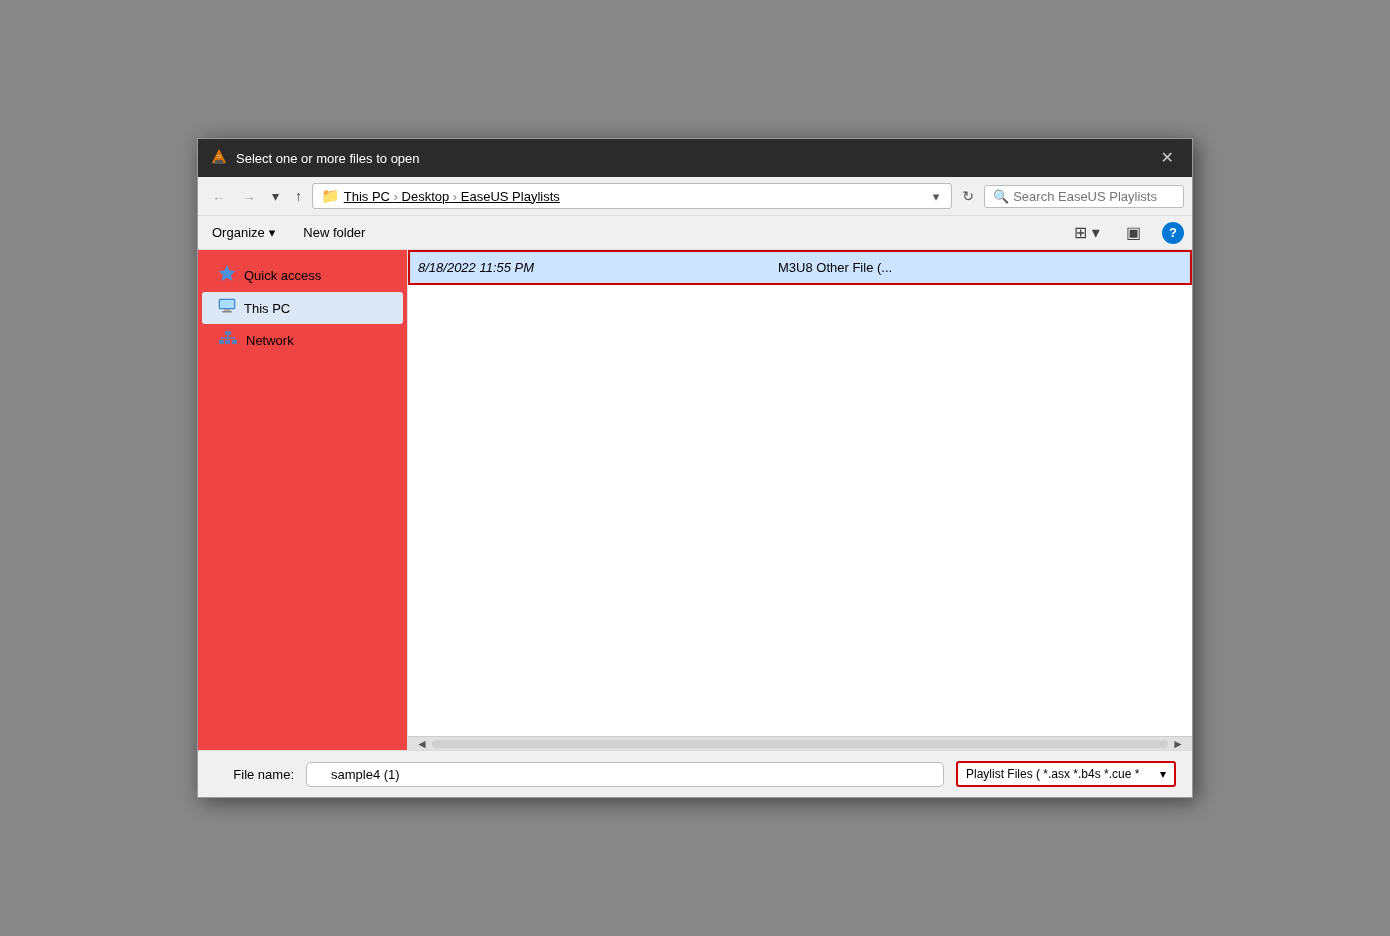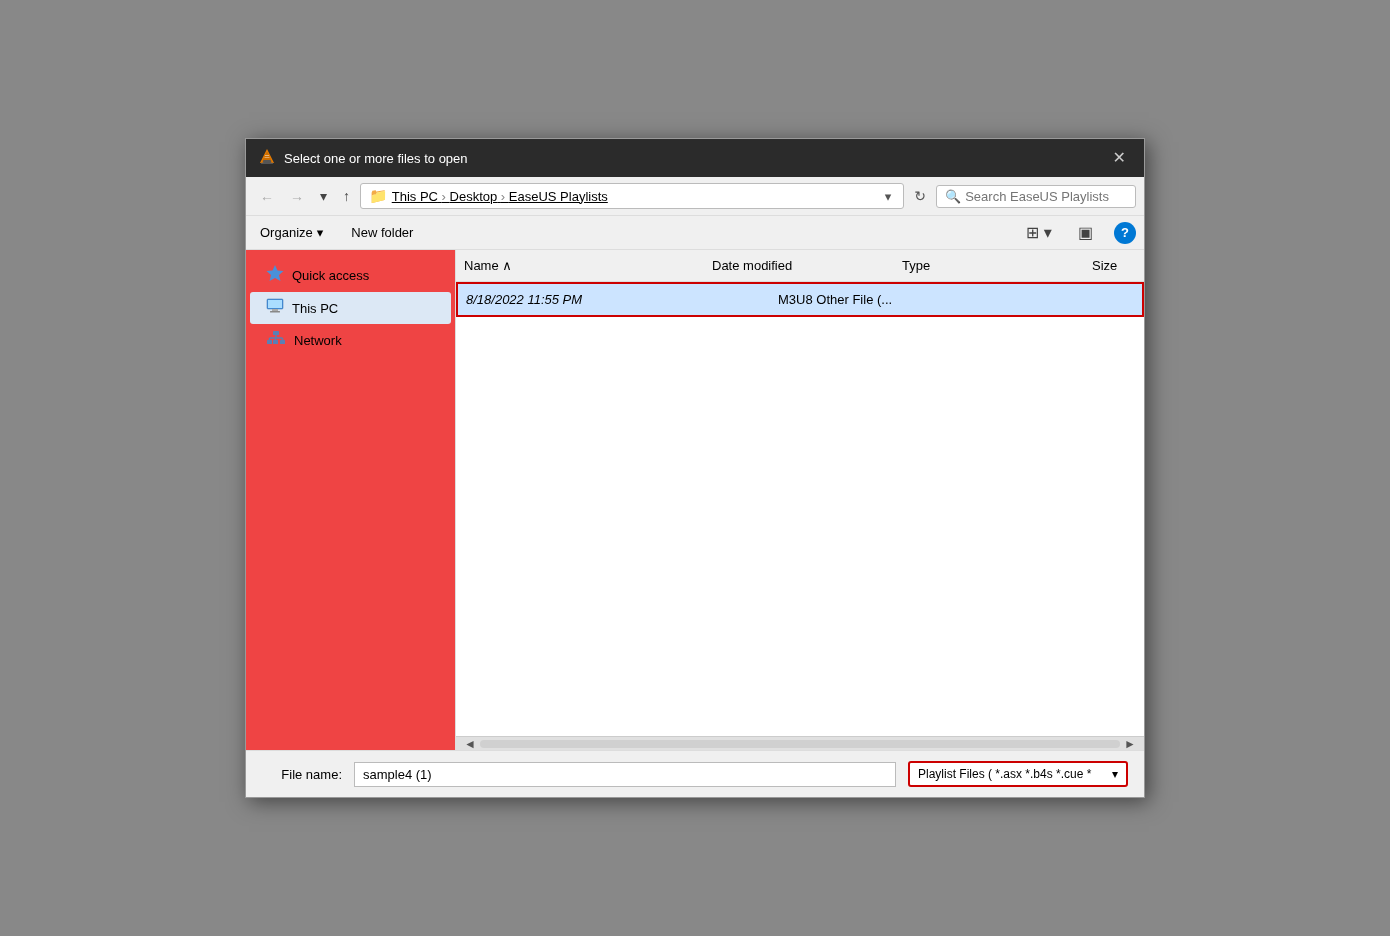--- a/index.html
+++ b/index.html
@@ -7,21 +7,21 @@
       background: #888;
       display: flex;
       align-items: center;
       justify-content: center;
       min-height: 100vh;
       font-family: 'Segoe UI', Arial, sans-serif;
       font-size: 14px;
     }
 
     .dialog {
-      width: 900px;
+      width: 996px;
       background: #f0f0f0;
       border: 1px solid #999;
       box-shadow: 4px 4px 20px rgba(0,0,0,0.5);
       display: flex;
       flex-direction: column;
     }
 
     
     .title-bar {
       background: #2b2b2b;
@@ -307,22 +307,22 @@
     .filename-label {
       font-size: 13px;
       color: #000;
       min-width: 80px;
       text-align: right;
     }
     .filename-input {
       flex: 1;
       font-size: 13px;
       border: 1px solid #bbb;
-      padding: 4px 8px;
-      border-radius: 0;
+      padding: 4px 24px;
+      border-radius: 5px;
       background: #fff;
       outline: none;
     }
     .filetype-dropdown {
       display: flex;
       align-items: center;
       border: 2px solid #cc0000;
       border-radius: 3px;
       background: #fff;
       padding: 4px 8px;
@@ -454,35 +454,20 @@
             <line x1="9.5" y1="8" x2="9.5" y2="10" stroke="#5b7fb5" stroke-width="1.5"></line>
             <line x1="16.5" y1="8" x2="16.5" y2="10" stroke="#5b7fb5" stroke-width="1.5"></line>
           </svg>
         </span>
         <span>Network</span>
       </div>
     </div>
 
     <div class="file-area">
 
-      <div class="file-header">
-        <div class="file-col-header col-name">
-          <span>Name</span>
-          <span> ∧</span>
-        </div>
-        <div class="file-col-header col-date">
-          <span>Date modified</span>
-        </div>
-        <div class="file-col-header col-type">
-          <span>Type</span>
-        </div>
-        <div class="file-col-header col-size">
-          <span>Size</span>
-        </div>
-      </div>
 
       <div class="file-list">
         <div class="file-row selected">
           <div class="file-cell col-date">8/18/2022 11:55 PM</div>
           <div class="file-cell col-type">M3U8 Other File (...</div>
           <div class="file-cell col-size"></div>
         </div>
       </div>
 
       <div class="scroll-area">

